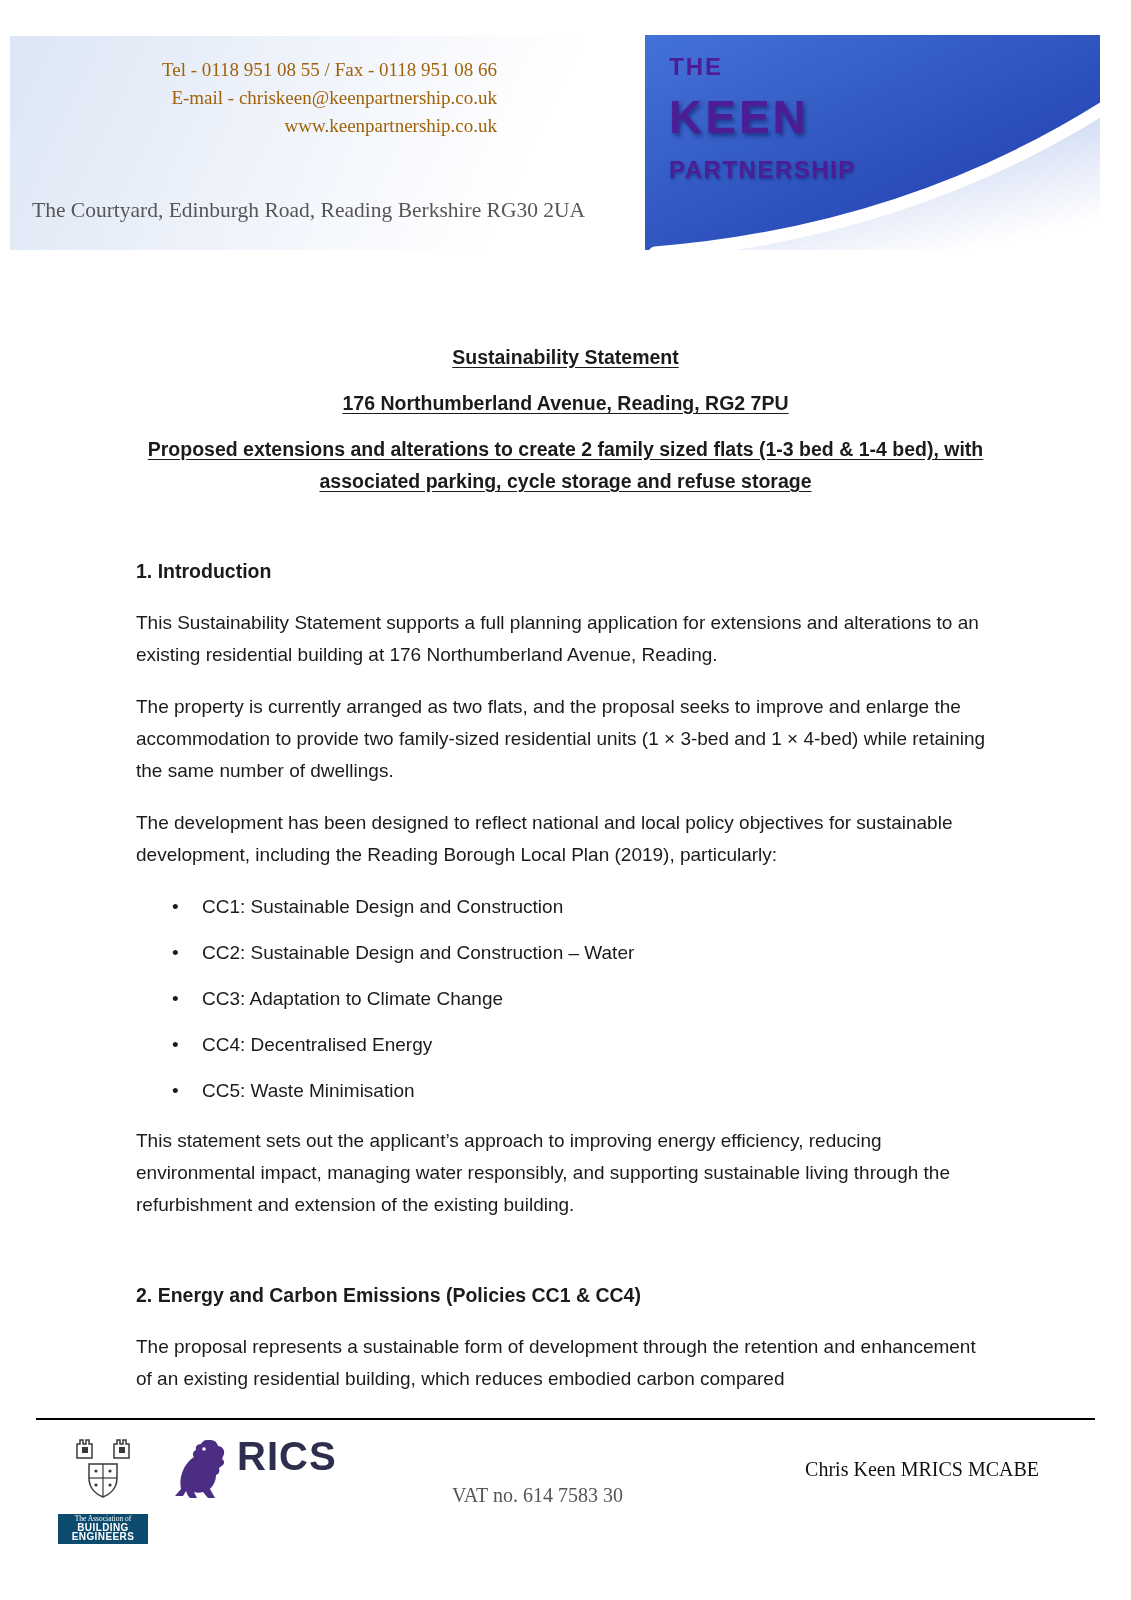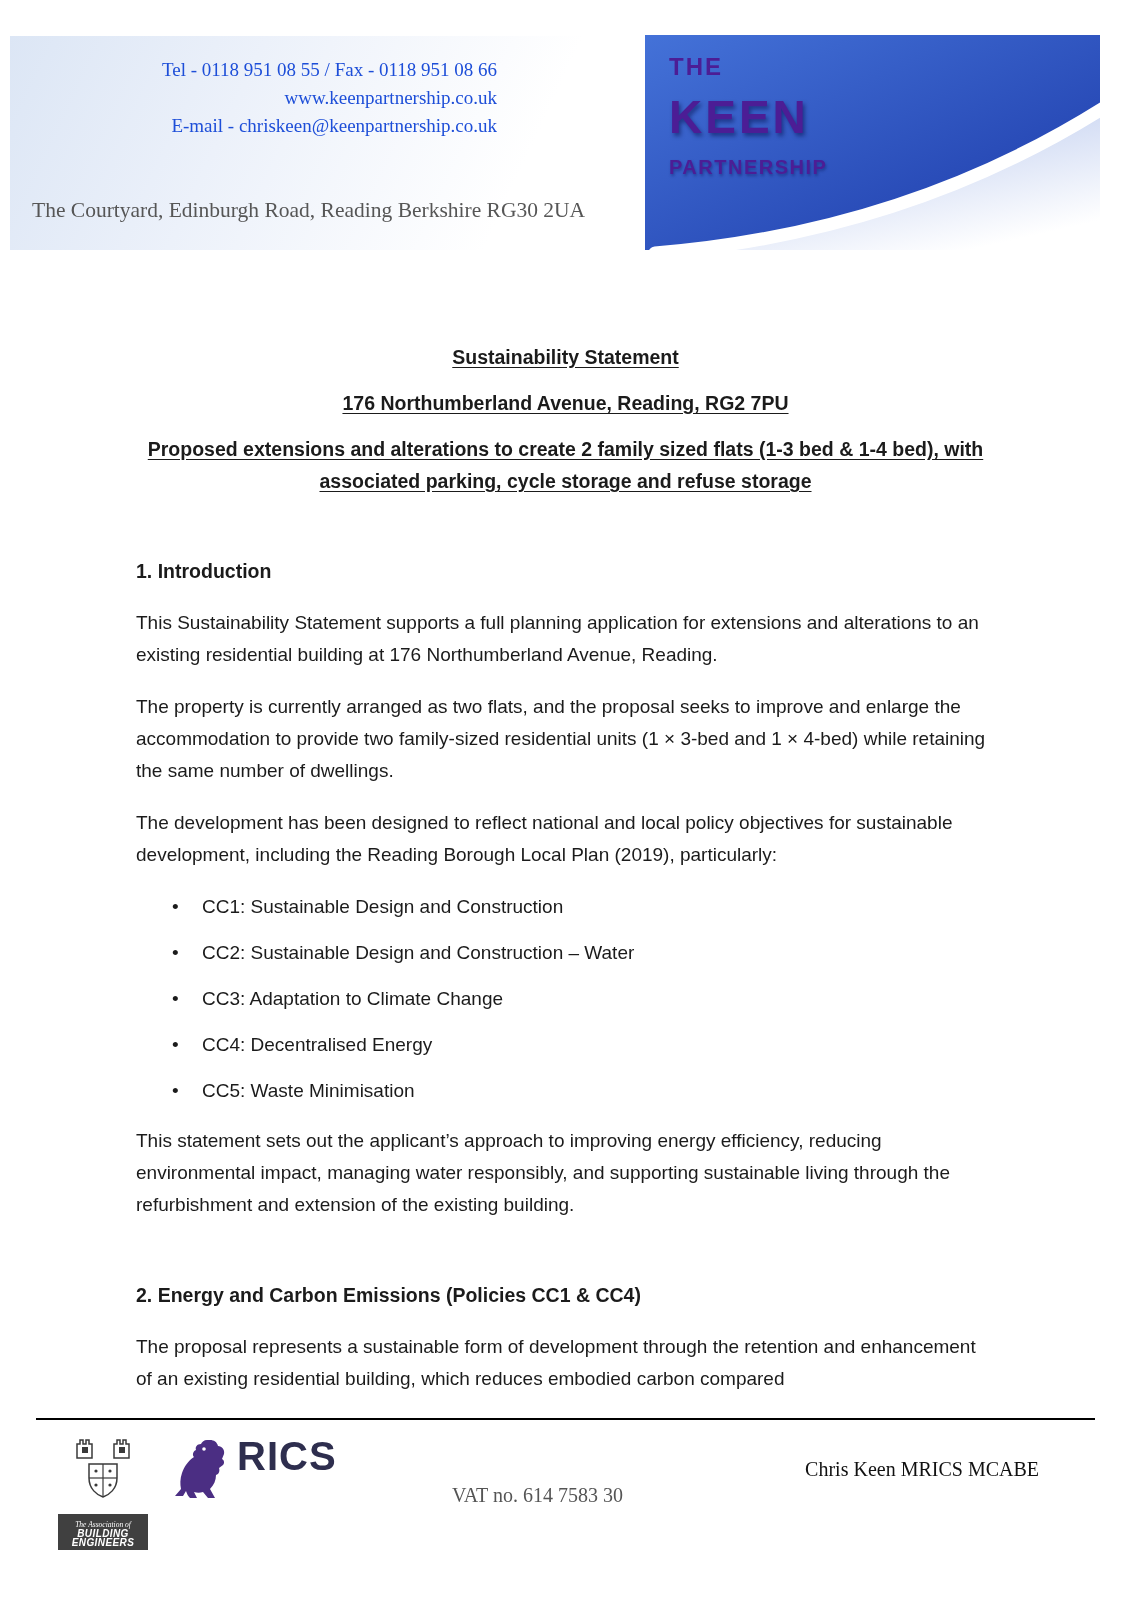--- a/index.html
+++ b/index.html
@@ -11,37 +11,37 @@
   }
 
   
   .letterhead { position:relative; height:255px; }
   .letterhead-tint {
     position:absolute; left:10px; top:36px; width:636px; height:214px;
     background:linear-gradient(115deg,#dce6f5 0%, #ecf1fa 35%, #ffffff 78%);
   }
   .contact-block {
     position:absolute; left:0; top:56px; width:497px; text-align:right;
-    font-family:"Liberation Serif", serif; color:#1d4ed8;
+    font-family:"Liberation Serif", serif; color:#a16207;
     font-size:19px; line-height:28px;
   }
   .address-line {
     position:absolute; left:32px; top:198px;
     font-family:"Liberation Serif", serif; color:#565656; font-size:21.5px;
   }
   .logo-box { position:absolute; left:645px; top:35px; width:455px; height:215px; }
   .logo-box svg { position:absolute; left:0; top:0; width:100%; height:100%; display:block; }
   .logo-text { position:absolute; left:24px; top:18px; color:#4c1d95; }
   .logo-the  { font-size:24px; font-weight:bold; letter-spacing:2px; }
   .logo-keen {
     font-size:46px; font-weight:bold; letter-spacing:3px; line-height:62px; margin-top:5px;
     text-shadow:2px 3px 4px rgba(8,18,80,.55);
   }
   .logo-partnership {
-    font-size:20px; font-weight:bold; letter-spacing:1.5px; margin-top:8px;
+    font-size:24px; font-weight:bold; letter-spacing:1.5px; margin-top:8px;
     text-shadow:1px 2px 3px rgba(8,18,80,.4);
   }
 
   
   .doc-body { padding:0 136px; font-size:19px; line-height:32px; }
   .title-block { margin-top:86px; text-align:center; }
   .doc-heading {
     font-size:19.5px; font-weight:bold; text-decoration:underline;
     text-underline-offset:3px; line-height:32px; margin-bottom:14px;
   }
@@ -51,21 +51,21 @@
   .policy-list { list-style:none; margin:18px 0 18px; }
   .policy-list li { position:relative; padding-left:66px; margin-bottom:14px; }
   .policy-list li::before {
     content:"\2022"; position:absolute; left:36px; top:0; font-size:19px; color:#1b1b1b;
   }
 
   
   .doc-footer { position:absolute; left:0; top:1418px; width:100%; height:182px; }
   .footer-rule { border:0; border-top:2px solid #000000; margin:0 36px; }
   .abe-logo { position:absolute; left:58px; top:16px; width:90px; text-align:center; }
-  .abe-strip { background:#404040; color:#ffffff; padding:6px 1px 3px; margin-top:2px;font-style:italic; }
+  .abe-strip { background:#0c4a6e; color:#ffffff; padding:0 1px 3px; margin-top:2px; }
   .abe-strip .l1 { font-size:7.5px; line-height:9px; font-family:"Liberation Serif", serif; }
   .abe-strip .l2 { font-size:10px;  line-height:9px; font-weight:bold; letter-spacing:.4px;text-align:center; }
   .rics-logo { position:absolute; left:163px; top:16px; display:flex; align-items:flex-start; gap:10px; }
   .rics-text {
     font-size:40px; font-weight:bold; letter-spacing:1px;
     color:var(--rics_text, #2e2e4e);
   }
   .vat-line {
     position:absolute; left:452px; top:66px;
     font-family:"Liberation Serif", serif; color:#555555; font-size:20px;
@@ -78,22 +78,22 @@
 </head>
 <body>
 
 <div class="page">
 
   <header class="letterhead">
     <div class="letterhead-tint"></div>
 
     <div class="contact-block">
       <div>Tel - 0118 951 08 55 /  Fax - 0118 951 08 66</div>
+      <div>E-mail - chriskeen@keenpartnership.co.uk</div>
       <div>www.keenpartnership.co.uk</div>
-      <div>E-mail - chriskeen@keenpartnership.co.uk</div>
     </div>
 
     <div class="address-line">The Courtyard, Edinburgh Road, Reading Berkshire RG30 2UA</div>
 
     <div class="logo-box">
       <svg viewBox="0 0 455 215" preserveAspectRatio="none">
         <defs>
           <linearGradient id="logoGrad" x1="0" y1="0" x2="1" y2="1">
             <stop offset="0" style="stop-color:var(--logo_blue_top,#4472d8)"></stop>
             <stop offset="1" style="stop-color:var(--logo_blue_bottom,#1c39a8)"></stop>

